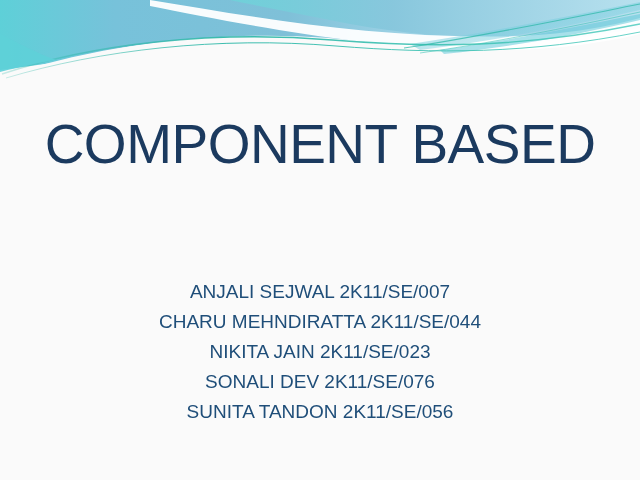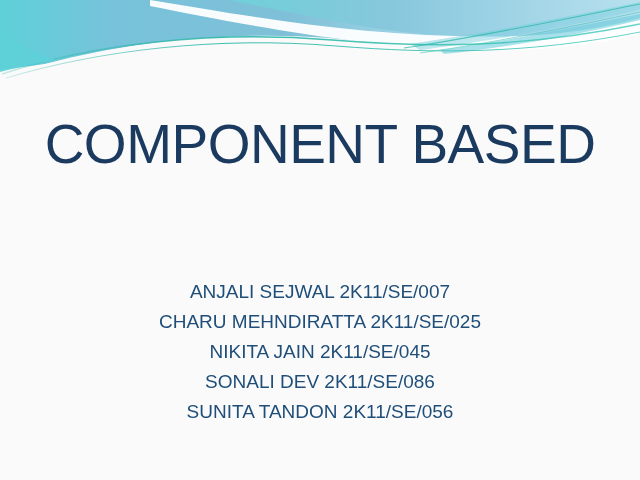--- a/index.html
+++ b/index.html
@@ -130,19 +130,19 @@
       <path d="M0,34 L0,72 C24,66 42,62 56,60 C34,52 16,42 0,34 Z" fill="#5ed0d8" opacity="0.9"></path>
     </g>
   </svg>
 
   <div id="title-block">
     <span class="title-line">COMPONENT BASED</span>
   </div>
 
   <div id="subtitle-block">
     <span class="subtitle-line">ANJALI SEJWAL 2K11/SE/007</span>
-    <span class="subtitle-line">CHARU MEHNDIRATTA 2K11/SE/025</span>
-    <span class="subtitle-line">NIKITA JAIN 2K11/SE/045</span>
-    <span class="subtitle-line">SONALI DEV 2K11/SE/086</span>
+    <span class="subtitle-line">CHARU MEHNDIRATTA 2K11/SE/044</span>
+    <span class="subtitle-line">NIKITA JAIN 2K11/SE/023</span>
+    <span class="subtitle-line">SONALI DEV 2K11/SE/076</span>
     <span class="subtitle-line">SUNITA TANDON 2K11/SE/056</span>
   </div>
 
 </div>
 
 </body></html>

